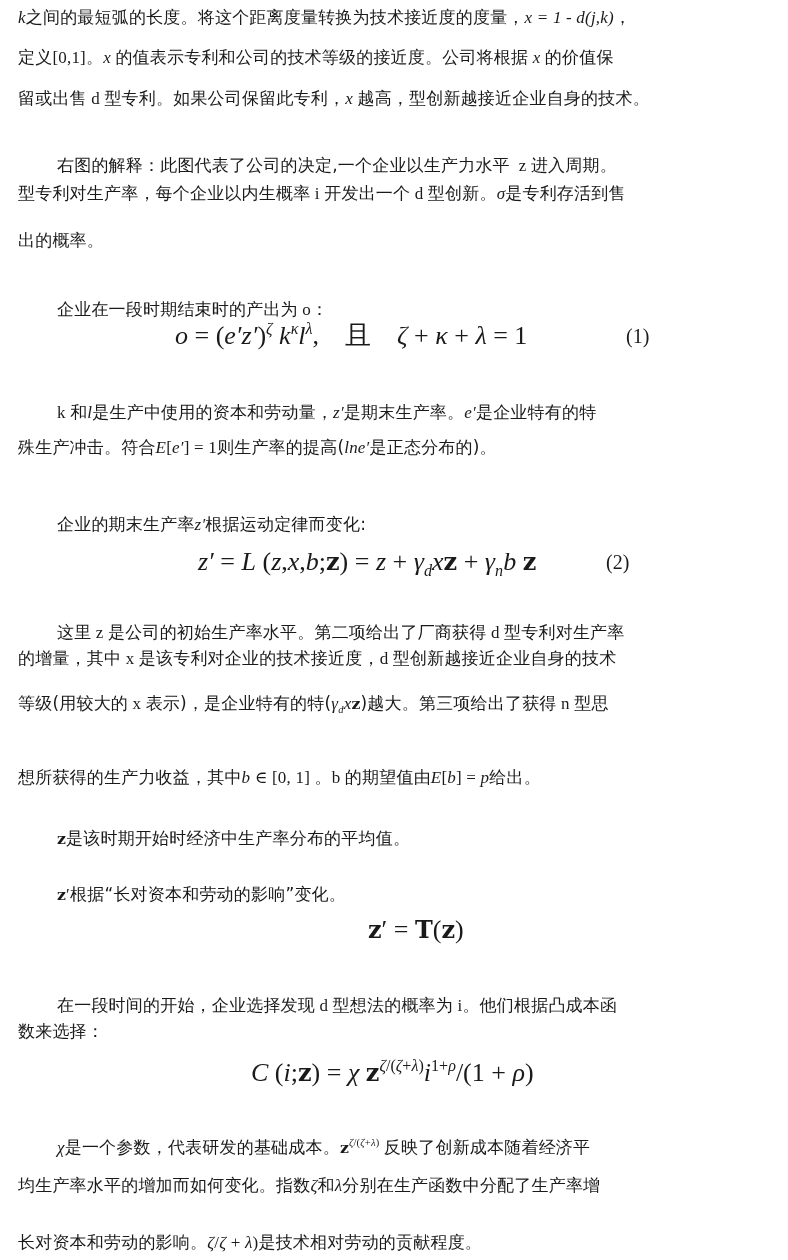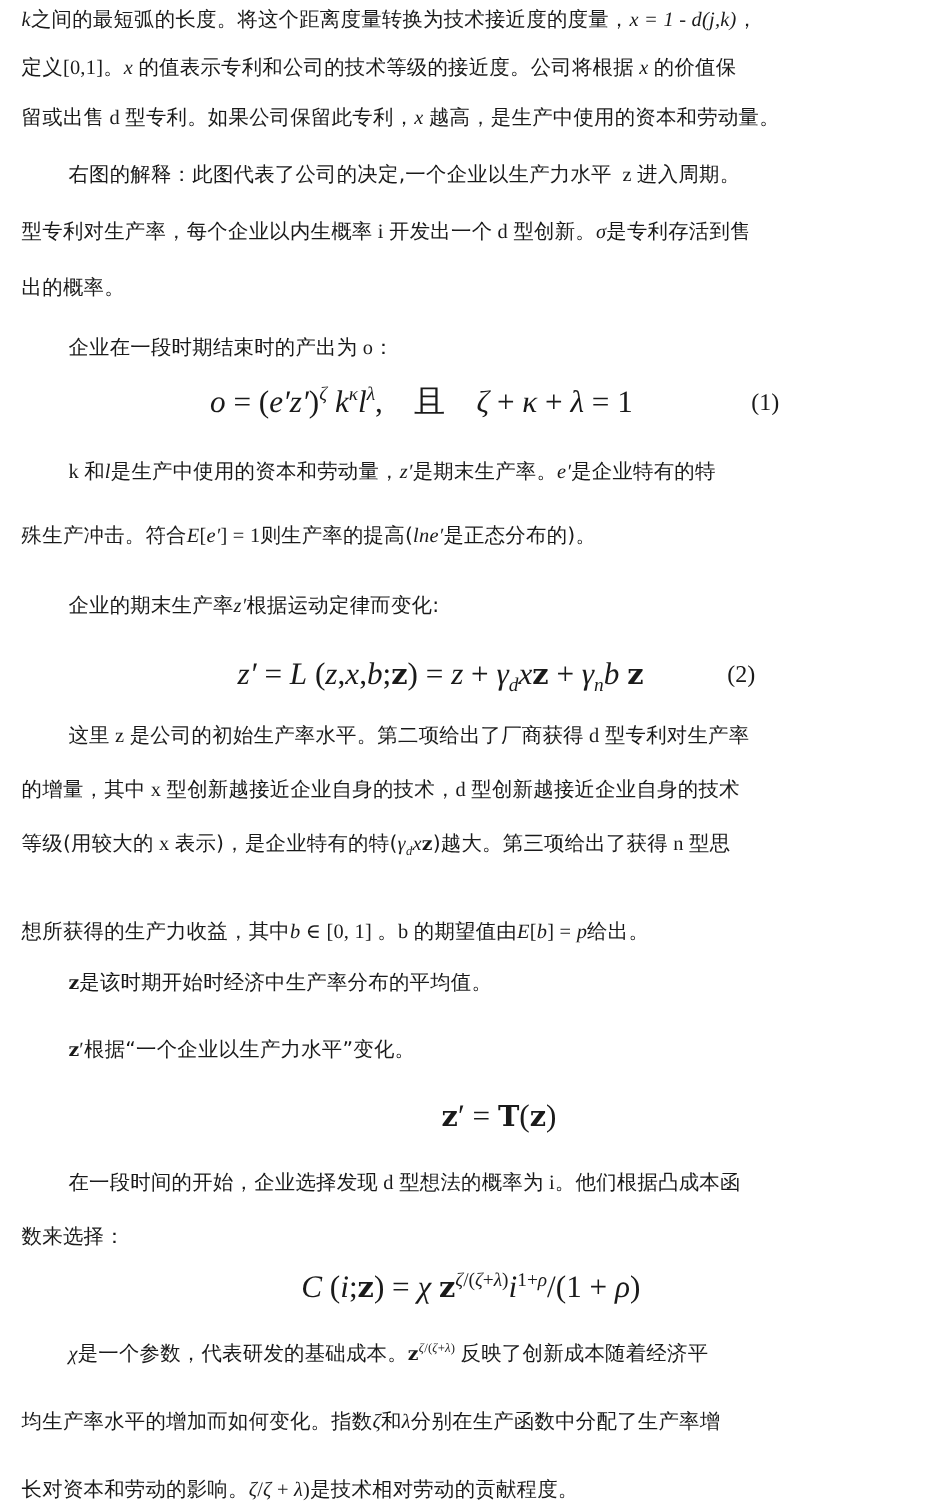--- a/index.html
+++ b/index.html
@@ -1,59 +1,59 @@
 <!DOCTYPE html>
 <html><head>
 <meta charset="utf-8">
 <style>
   html, body { margin:0; padding:0; background:#ffffff; }
   body { width:788px; height:1260px; position:relative; overflow:hidden;
          font-family:"Liberation Serif","DejaVu Serif",serif; color:#1a1a1a; }
   .line { position:absolute; left:0; white-space:nowrap; font-size:17px; line-height:26px; letter-spacing:0.2px; }
-  .ind { left:57px; }
+  .ind { left:57px;margin-top:19px; }
   .l0 { left:18px; }
   .eq { position:absolute; white-space:nowrap; font-size:26px; line-height:28px; font-family:"Liberation Serif","DejaVu Serif",serif; }
   .eqnum { position:absolute; font-size:20px; line-height:28px; }
   i.m { font-style:italic; }
   b.v { font-weight:bold; font-family:"DejaVu Serif",serif; font-size:0.92em; }
   sup, sub { font-size:0.62em; line-height:0; }
   .cjk { font-family:"DejaVu Sans",sans-serif; }
 </style>
 </head>
 <body>
 
 <div class="line l0" style="top:4px"><i class="m">k</i><span class="cjk">之间的最短弧的长度。将这个距离度量转换为技术接近度的度量，</span><i class="m">x = 1 - d(j,k)</i><span class="cjk">，</span></div>
 <div class="line l0" style="top:44px"><span class="cjk">定义</span>[0,1]<span class="cjk">。</span><i class="m">x</i> <span class="cjk">的值表示专利和公司的技术等级的接近度。公司将根据</span> <i class="m">x</i> <span class="cjk">的价值保</span></div>
-<div class="line l0" style="top:85px"><span class="cjk">留或出售</span> d <span class="cjk">型专利。如果公司保留此专利，</span><i class="m">x</i> <span class="cjk">越高，是生产中使用的资本和劳动量。</span></div>
+<div class="line l0" style="top:85px"><span class="cjk">留或出售</span> d <span class="cjk">型专利。如果公司保留此专利，</span><i class="m">x</i> <span class="cjk">越高，型创新越接近企业自身的技术。</span></div>
 
 <div class="line ind" style="top:133px"><span class="cjk">右图的解释：此图代表了公司的决定,一个企业以生产力水平</span>&nbsp; z <span class="cjk">进入周期。</span></div>
 <div class="line l0" style="top:180px"><span class="cjk">型专利对生产率，每个企业以内生概率</span> i <span class="cjk">开发出一个</span> d <span class="cjk">型创新。</span><i class="m">σ</i><span class="cjk">是专利存活到售</span></div>
 <div class="line l0" style="top:227px"><span class="cjk">出的概率。</span></div>
 
 <div class="line ind" style="top:277px"><span class="cjk">企业在一段时期结束时的产出为</span> o<span class="cjk">：</span></div>
 
 <div class="eq" style="left:175px; top:321px"><i class="m">o</i> = (<i class="m">e′z′</i>)<sup><i>ζ</i></sup> <i class="m">k</i><sup><i>κ</i></sup><i class="m">l</i><sup><i>λ</i></sup>,&nbsp;&nbsp;&nbsp; <span class="cjk">且</span>&nbsp;&nbsp;&nbsp; <i class="m">ζ</i> + <i class="m">κ</i> + <i class="m">λ</i> = 1</div>
 <div class="eqnum" style="left:626px; top:322px">(1)</div>
 
 <div class="line ind" style="top:380px">k <span class="cjk">和</span><i class="m">l</i><span class="cjk">是生产中使用的资本和劳动量，</span><i class="m">z′</i><span class="cjk">是期末生产率。</span><i class="m">e′</i><span class="cjk">是企业特有的特</span></div>
 <div class="line l0" style="top:434px"><span class="cjk">殊生产冲击。符合</span><i class="m">E</i>[<i class="m">e′</i>] = 1<span class="cjk">则生产率的提高(</span><i class="m">lne′</i><span class="cjk">是正态分布的)。</span></div>
 
 <div class="line ind" style="top:492px"><span class="cjk">企业的期末生产率</span><i class="m">z′</i><span class="cjk">根据运动定律而变化:</span></div>
 
 <div class="eq" style="left:198px; top:548px"><i class="m">z′</i> = <i class="m">L</i> (<i class="m">z</i>,<i class="m">x</i>,<i class="m">b</i>;<b class="v">z</b>) = <i class="m">z</i> + <i class="m">γ</i><sub><i>d</i></sub><i class="m">x</i><b class="v">z</b> + <i class="m">γ</i><sub><i>n</i></sub><i class="m">b</i> <b class="v">z</b></div>
 <div class="eqnum" style="left:606px; top:548px">(2)</div>
 
 <div class="line ind" style="top:600px"><span class="cjk">这里</span> z <span class="cjk">是公司的初始生产率水平。第二项给出了厂商获得</span> d <span class="cjk">型专利对生产率</span></div>
-<div class="line l0" style="top:645px"><span class="cjk">的增量，其中</span> x <span class="cjk">型创新越接近企业自身的技术，</span>d <span class="cjk">型创新越接近企业自身的技术</span></div>
+<div class="line l0" style="top:645px"><span class="cjk">的增量，其中</span> x <span class="cjk">是该专利对企业的技术接近度，</span>d <span class="cjk">型创新越接近企业自身的技术</span></div>
 <div class="line l0" style="top:690px"><span class="cjk">等级(用较大的</span> x <span class="cjk">表示)，是企业特有的特(</span><i class="m">γ</i><sub><i>d</i></sub><i class="m">x</i><b class="v">z</b><span class="cjk">)越大。第三项给出了获得</span> n <span class="cjk">型思</span></div>
 <div class="line l0" style="top:764px"><span class="cjk">想所获得的生产力收益，其中</span><i class="m">b</i> ∈ [0, 1] <span class="cjk">。</span>b <span class="cjk">的期望值由</span><i class="m">E</i>[<i class="m">b</i>] = <i class="m">p</i><span class="cjk">给出。</span></div>
 
 <div class="line ind" style="top:806px"><b class="v">z</b><span class="cjk">是该时期开始时经济中生产率分布的平均值。</span></div>
 
-<div class="line ind" style="top:862px"><b class="v">z</b>′<span class="cjk">根据“一个企业以生产力水平”变化。</span></div>
+<div class="line ind" style="top:862px"><b class="v">z</b>′<span class="cjk">根据“长对资本和劳动的影响”变化。</span></div>
 
 <div class="eq" style="left:368px; top:916px"><b class="v">z</b>′ = <b class="v">T</b>(<b class="v">z</b>)</div>
 
 <div class="line ind" style="top:973px"><span class="cjk">在一段时间的开始，企业选择发现</span> d <span class="cjk">型想法的概率为</span> i<span class="cjk">。他们根据凸成本函</span></div>
 <div class="line l0" style="top:1018px"><span class="cjk">数来选择：</span></div>
 
 <div class="eq" style="left:251px; top:1059px"><i class="m">C</i> (<i class="m">i</i>;<b class="v">z</b>) = <i class="m">χ</i> <b class="v">z</b><sup><i>ζ</i>/(<i>ζ</i>+<i>λ</i>)</sup><i class="m">i</i><sup>1+<i>ρ</i></sup>/(1 + <i class="m">ρ</i>)</div>
 
 <div class="line ind" style="top:1115px"><i class="m">χ</i><span class="cjk">是一个参数，代表研发的基础成本。</span><b class="v">z</b><sup><i>ζ</i>/(<i>ζ</i>+<i>λ</i>)</sup> <span class="cjk">反映了创新成本随着经济平</span></div>
 <div class="line l0" style="top:1172px"><span class="cjk">均生产率水平的增加而如何变化。指数</span><i class="m">ζ</i><span class="cjk">和</span><i class="m">λ</i><span class="cjk">分别在生产函数中分配了生产率增</span></div>

